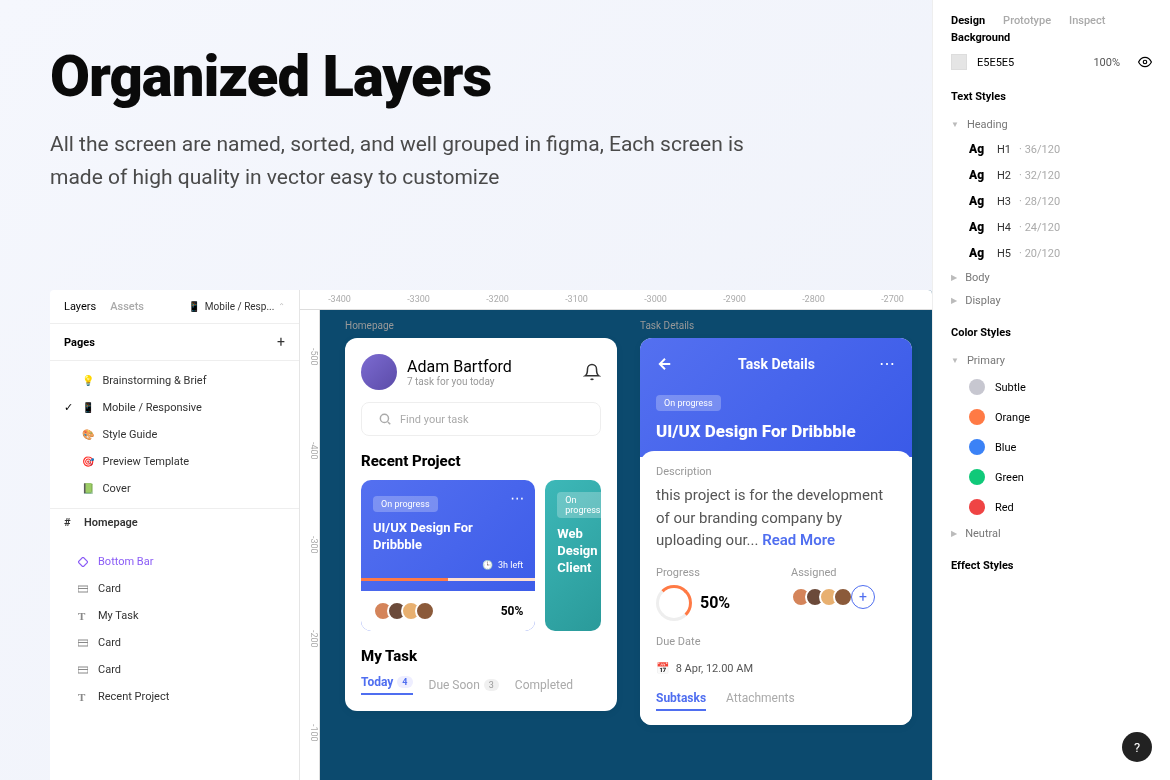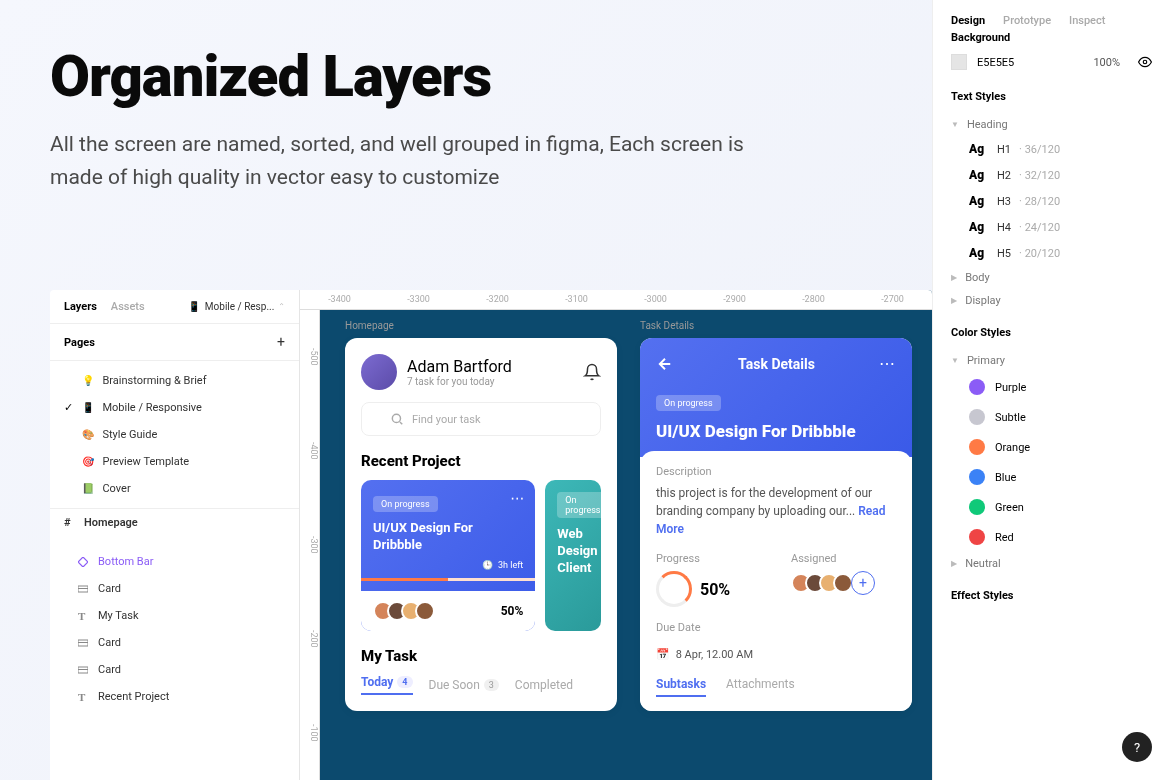--- a/index.html
+++ b/index.html
@@ -4,21 +4,21 @@
 <style>
 *{margin:0;padding:0;box-sizing:border-box;font-family:-apple-system,BlinkMacSystemFont,'Segoe UI',Roboto,sans-serif}
 body{width:1170px;height:780px;background:linear-gradient(135deg,#f5f7fd 0%,#eef1f9 100%);overflow:hidden;position:relative}
 .hero{position:absolute;left:50px;top:42px;width:720px}
 .hero-title{font-size:58px;font-weight:900;letter-spacing:-1px;color:#0a0a0a;margin-bottom:18px}
 .hero-desc{font-size:21px;line-height:1.55;color:#4a4a4a;font-weight:400}
 .figma-area{position:absolute;left:50px;top:290px;width:882px;height:490px;background:#fff;display:flex;overflow:hidden;border-radius:4px 4px 0 0}
 .layers-panel{width:250px;border-right:1px solid #e5e5e5;display:flex;flex-direction:column;font-size:11px}
 .lp-tabs{display:flex;align-items:center;padding:10px 14px;border-bottom:1px solid #eee;gap:14px}
 .lp-tab{color:#aaa;font-weight:500;cursor:pointer}
-.lp-tab.active{color:#000;font-weight:700}
+.lp-tab.active{color:#000;font-weight:400}
 .lp-picker{margin-left:auto;display:flex;align-items:center;gap:4px;color:#333;font-size:10px}
 .lp-section{padding:10px 14px;border-bottom:1px solid #eee;display:flex;justify-content:space-between;align-items:center}
 .lp-section-title{font-weight:700;color:#000}
 .plus{font-size:14px;color:#333;cursor:pointer}
 .page-list{padding:6px 0;border-bottom:1px solid #eee}
 .page-item{padding:7px 14px;display:flex;align-items:center;gap:8px;color:#333;cursor:pointer}
 .page-item .emoji{font-size:10px}
 .check{width:10px;color:#000}
 .tree{flex:1;overflow:auto}
 .tree-item{padding:7px 14px;display:flex;align-items:center;gap:8px;color:#333;cursor:pointer}
@@ -31,21 +31,21 @@
 .ruler-vtick{flex:1;writing-mode:vertical-rl;text-align:center;padding-left:4px}
 .frame-label{position:absolute;font-size:10px;color:#999}
 .mobile{position:absolute;background:#fff;border-radius:12px;width:272px;padding:16px;box-shadow:0 2px 8px rgba(0,0,0,.05)}
 .mobile.home{left:45px;top:48px}
 .mobile.detail{left:340px;top:48px;padding:0;overflow:hidden}
 .mh-head{display:flex;align-items:center;gap:10px}
 .avatar{width:36px;height:36px;border-radius:50%;background:linear-gradient(135deg,#7c6bd1,#5b4ba8)}
 .mh-name{font-weight:400;font-size:16px}
 .mh-sub{font-size:10px;color:#999}
 .bell{margin-left:auto;color:#333}
-.search{margin-top:12px;border:1px solid #eee;border-radius:8px;padding:9px 28px;display:flex;align-items:center;gap:8px;color:#aaa;font-size:11px}
+.search{margin-top:12px;border:1px solid #eee;border-radius:8px;padding:9px 16px;display:flex;align-items:center;gap:8px;color:#aaa;font-size:11px}
 .sec-title{font-weight:800;font-size:15px;margin-top:16px;margin-bottom:10px}
 .proj-row{display:flex;gap:10px}
 .proj-card{background:linear-gradient(135deg,#5470f0,#3a5ae8);border-radius:10px;padding:12px;color:#fff;width:185px;position:relative}
 .proj-card.teal{background:linear-gradient(135deg,#3db8b8,#2a9a9a);width:58px;overflow:hidden}
 .badge{background:rgba(255,255,255,.25);font-size:9px;padding:3px 8px;border-radius:4px;display:inline-block}
 .dots{position:absolute;right:10px;top:10px;color:#fff;font-size:14px;letter-spacing:1px}
 .pc-title{font-weight:700;font-size:13px;margin-top:8px;line-height:1.3}
 .time-left{display:flex;align-items:center;gap:4px;font-size:9px;margin-top:6px;justify-content:flex-end}
 .prog-foot{background:#fff;border-radius:0 0 10px 10px;margin:10px -12px -12px;padding:10px 12px;display:flex;align-items:center;justify-content:space-between}
 .avatars{display:flex}
@@ -58,21 +58,21 @@
 .tab{color:#aaa;display:flex;align-items:center;gap:4px}
 .tab.active{color:#4f6ef0;font-weight:700;border-bottom:2px solid #4f6ef0;padding-bottom:4px}
 .tab-badge{background:#eef;color:#4f6ef0;font-size:9px;padding:1px 5px;border-radius:8px}
 .tab.inactive .tab-badge{background:#f0f0f0;color:#999}
 .detail-head{background:linear-gradient(135deg,#5470f0,#3a5ae8);padding:16px;color:#fff}
 .dh-top{display:flex;align-items:center;justify-content:space-between;margin-bottom:18px}
 .dh-title{font-weight:700;font-size:14px}
 .dh-main{font-weight:800;font-size:17px;margin-top:10px}
 .detail-body{background:#fff;padding:14px 16px;border-radius:14px 14px 0 0;margin-top:-6px}
 .db-label{font-size:11px;color:#999;margin-bottom:6px}
-.db-text{font-size:12px;color:#555;line-height:1.5}
+.db-text{font-size:15px;color:#555;line-height:1.5}
 .read-more{color:#4f6ef0;font-weight:600}
 .db-row{display:flex;gap:30px;margin-top:14px}
 .db-col{flex:1}
 .ring{width:36px;height:36px;border-radius:50%;border:3px solid #eee;border-top-color:#ff7a45;border-right-color:#ff7a45;display:inline-flex;align-items:center;justify-content:center;font-size:10px;font-weight:700}
 .assigned-av{display:flex;align-items:center}
 .plus-circle{width:24px;height:24px;border-radius:50%;border:1.5px solid #4f6ef0;color:#4f6ef0;display:inline-flex;align-items:center;justify-content:center;font-size:14px;margin-left:4px}
 .due{margin-top:14px;display:flex;align-items:center;gap:6px;font-size:11px;color:#555}
 .detail-tabs{display:flex;gap:20px;margin-top:16px;font-size:12px}
 .dtab{color:#aaa}
 .dtab.active{color:#4f6ef0;font-weight:700;border-bottom:2px solid #4f6ef0;padding-bottom:4px}
@@ -397,24 +397,20 @@
       <span class="caret">▶</span>
       <span>Display</span>
     </div>
   <div class="insp-label" style="margin-top:14px">Color Styles</div>
   <div class="ts-group">
       <span class="caret">▼</span>
       <span>Primary</span>
     </div>
   <div id="colors">
       <div class="color-item">
-        <span class="cdot c-purple"></span>
-        <span>Purple</span>
-      </div>
-      <div class="color-item">
         <span class="cdot c-subtle"></span>
         <span>Subtle</span>
       </div>
       <div class="color-item">
         <span class="cdot c-orange"></span>
         <span>Orange</span>
       </div>
       <div class="color-item">
         <span class="cdot c-blue"></span>
         <span>Blue</span>

